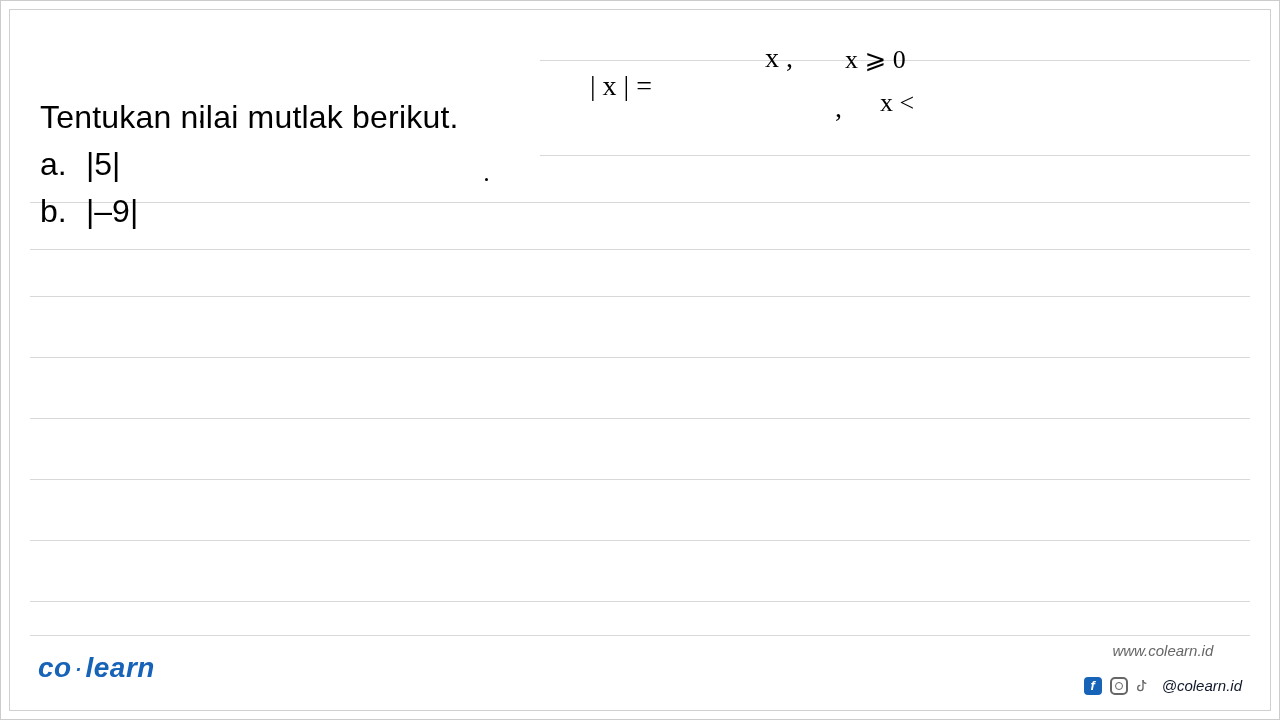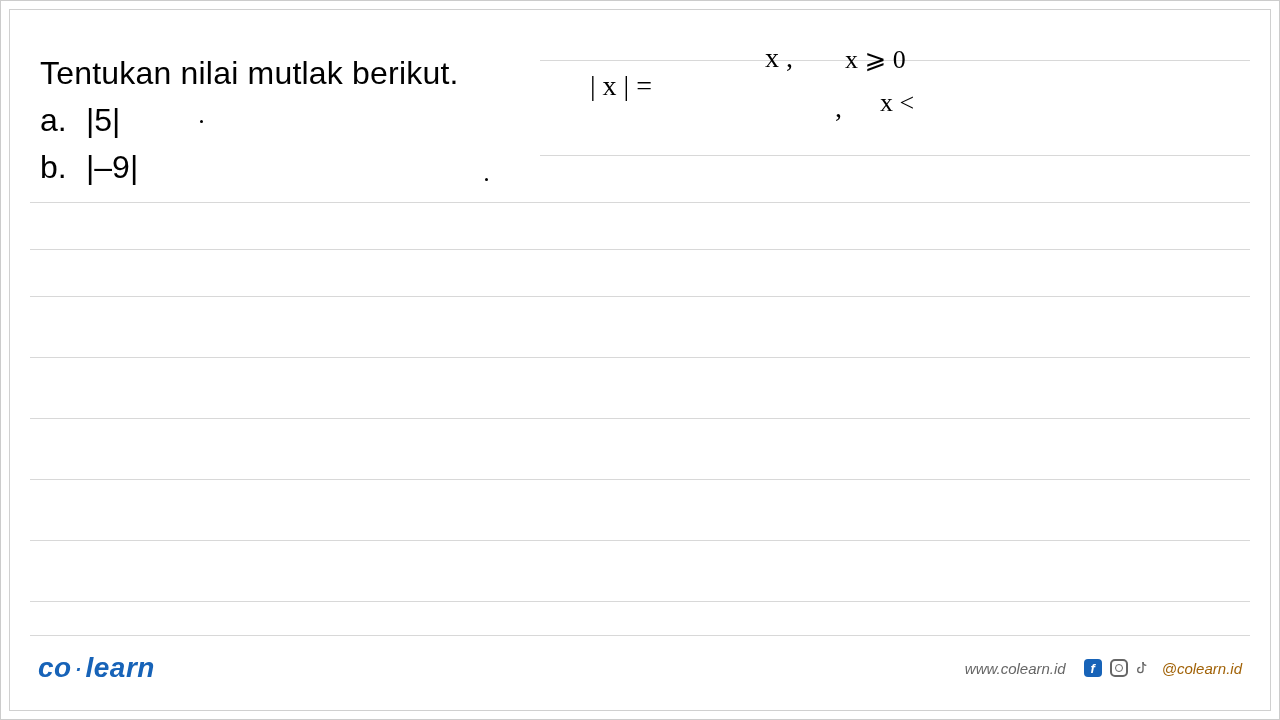--- a/index.html
+++ b/index.html
@@ -43,20 +43,21 @@
       left: 10px;
       top: 12px;
       font-size: 32px;
       color: #000;
       line-height: 1.35;
       font-weight: 400;
     }
     .question-title {
       font-size: 32px;
       letter-spacing: 0.2px;
+      margin-top: 44px;
     }
     .question-item {
       font-size: 32px;
       margin-top: 4px;
       display: flex;
       gap: 18px;
     }
     .item-letter {
       min-width: 28px;
     }
@@ -93,20 +94,21 @@
       color: #1763b8;
       font-weight: 400;
       margin: 0 2px;
     }
     .footer-right {
       display: flex;
       align-items: center;
       gap: 18px;
       font-size: 15px;
       color: #666;
+      flex-direction: column;
     }
     .social-icons {
       display: flex;
       align-items: center;
       gap: 8px;
     }
     .social-icon {
       width: 18px;
       height: 18px;
       display: inline-flex;
@@ -133,21 +135,21 @@
       border: 1.5px solid #666;
       border-radius: 50%;
       top: 3px;
       left: 3px;
     }
     .tk-icon svg {
       width: 16px;
       height: 16px;
     }
     .handle {
-      color: #a16207;
+      color: #0f172a;
       font-size: 15px;
     }
     .small-dot {
       position: absolute;
       width: 3px;
       height: 3px;
       background: #000;
       border-radius: 50%;
     }
   </style>

